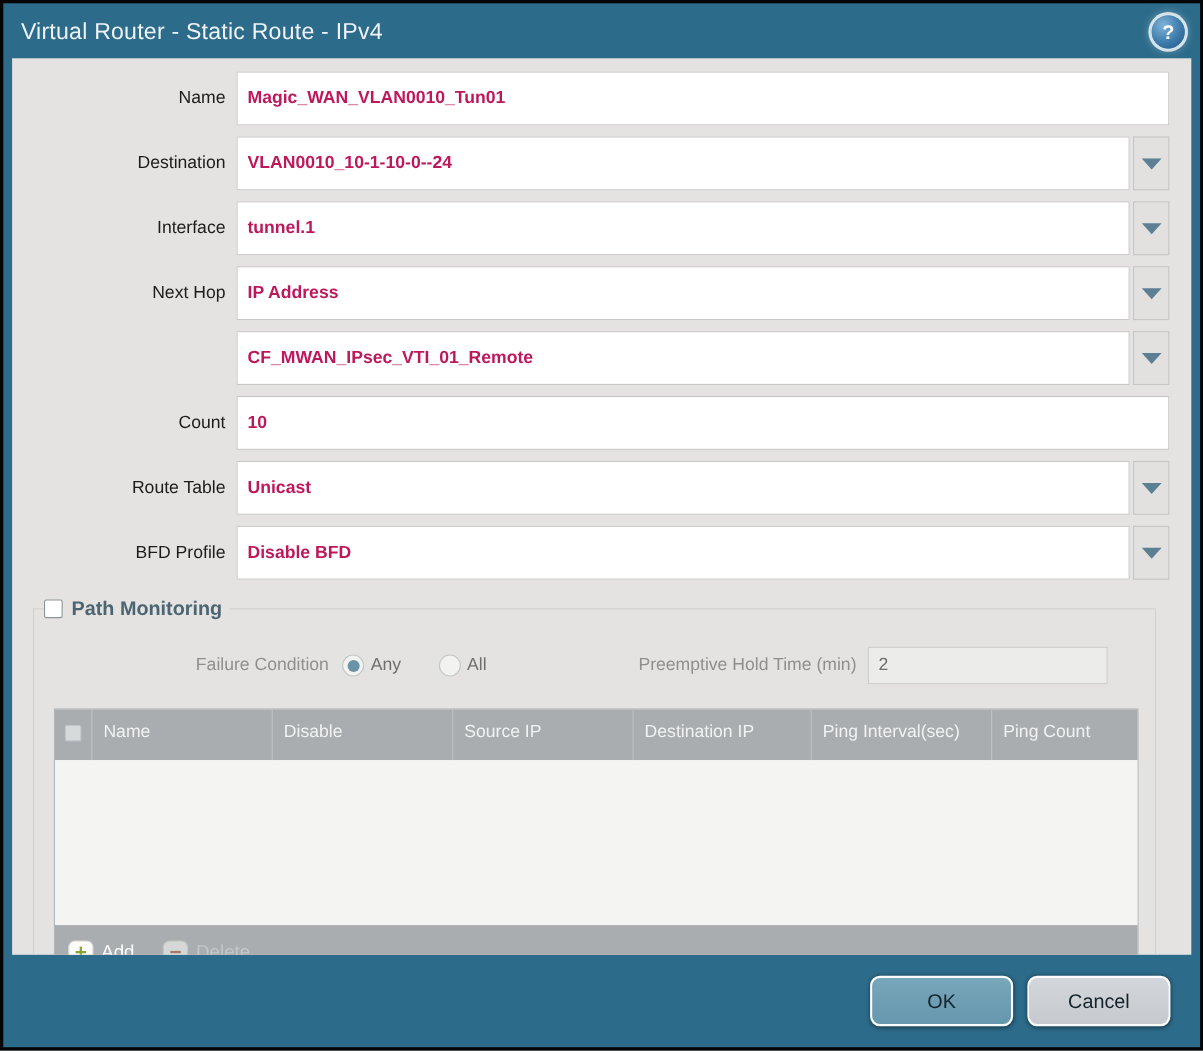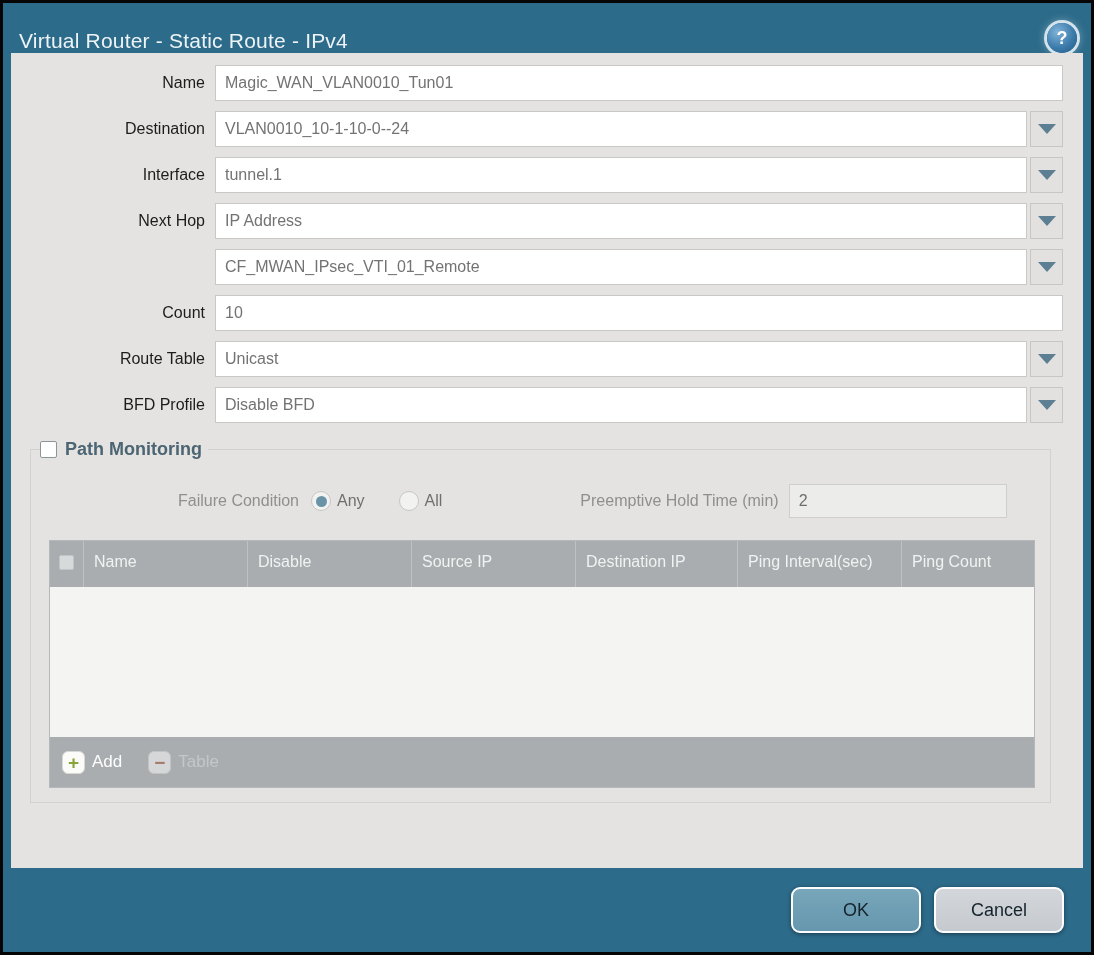--- a/index.html
+++ b/index.html
@@ -9,21 +9,21 @@
   .window {
     width:1094px; height:955px;
     background:#2d6b8a;
     border:3px solid #050505;
     display:flex; flex-direction:column;
   }
 
   
   .titlebar {
     height:50px; flex:0 0 auto;
-    display:flex; align-items:flex-end; justify-content:space-between;
+    display:flex; align-items:center; justify-content:space-between;
     padding:2px 14px 0 16px;
   }
   .title { color:#edf3f6; font-size:21px; letter-spacing:.2px; }
   .help-btn {
     width:30px; height:30px; border-radius:50%;
     background:radial-gradient(circle at 35% 30%, #7fb3d8 0%, #3c7bab 55%, #225a86 100%);
     box-shadow:0 0 0 3px rgba(235,243,248,.85), 0 0 8px 2px rgba(200,225,240,.5);
     color:#fff; font-size:18px; font-weight:bold;
     display:flex; align-items:center; justify-content:center;
     cursor:pointer;
@@ -39,25 +39,25 @@
   }
 
   .form-row { display:flex; align-items:center; margin:0 0 10px 0; }
   .form-label {
     width:204px; flex:0 0 auto;
     text-align:right; padding-right:10px;
     font-size:16px; color:#1c1c1c;
   }
   .field { flex:1 1 auto; display:flex; align-items:stretch; }
   .text-input {
-    flex:1 1 auto; height:36px;
+    flex:1 1 auto; height:49px;
     border:1px solid #c9c8c5; background:#fff;
     font-family:"Liberation Sans", sans-serif;
-    font-size:16px; color:#737373; padding:0 9px;
-    outline:none; min-width:0;
+    font-size:16px; color:#be185d; padding:0 9px;
+    outline:none; min-width:0;font-weight:bold;
   }
   .text-input::placeholder { color:#a3a3a3; }
   .input-muted { background:#f6f6f5; }
   .dd-btn {
     flex:0 0 auto; width:33px; margin-left:3px;
     background:#e2e1df; border:1px solid #c7c6c3;
     display:flex; align-items:center; justify-content:center;
     cursor:pointer;
   }
   .dd-arrow {
@@ -282,21 +282,21 @@
           <div class="tool-btn">
             <span class="tool-icon">
                 <span class="add-glyph">+</span>
               </span>
             <span class="tool-label">Add</span>
           </div>
           <div class="tool-btn disabled">
             <span class="tool-icon">
                 <span class="del-glyph">−</span>
               </span>
-            <span class="tool-label">Table</span>
+            <span class="tool-label">Delete</span>
           </div>
         </div>
       </div>
     </fieldset>
 
   </div>
 
   <div class="bottombar">
     <button class="btn btn-ok">OK</button>
     <button class="btn btn-cancel">Cancel</button>

